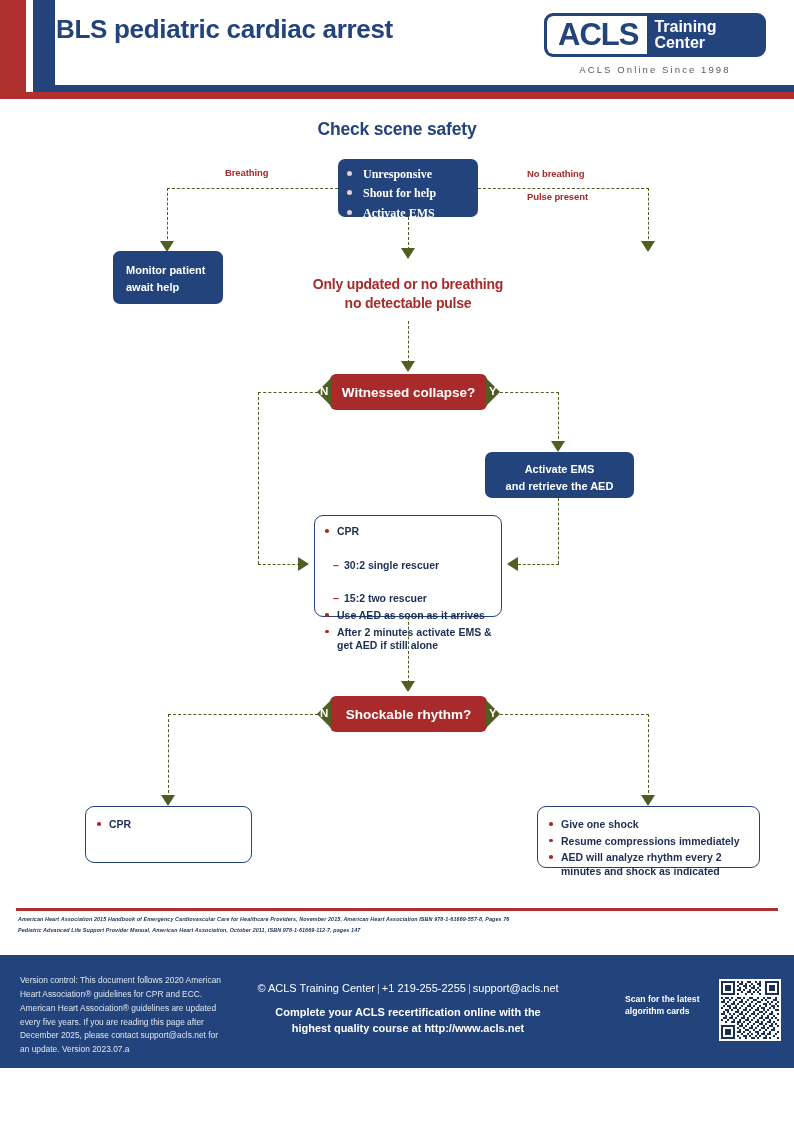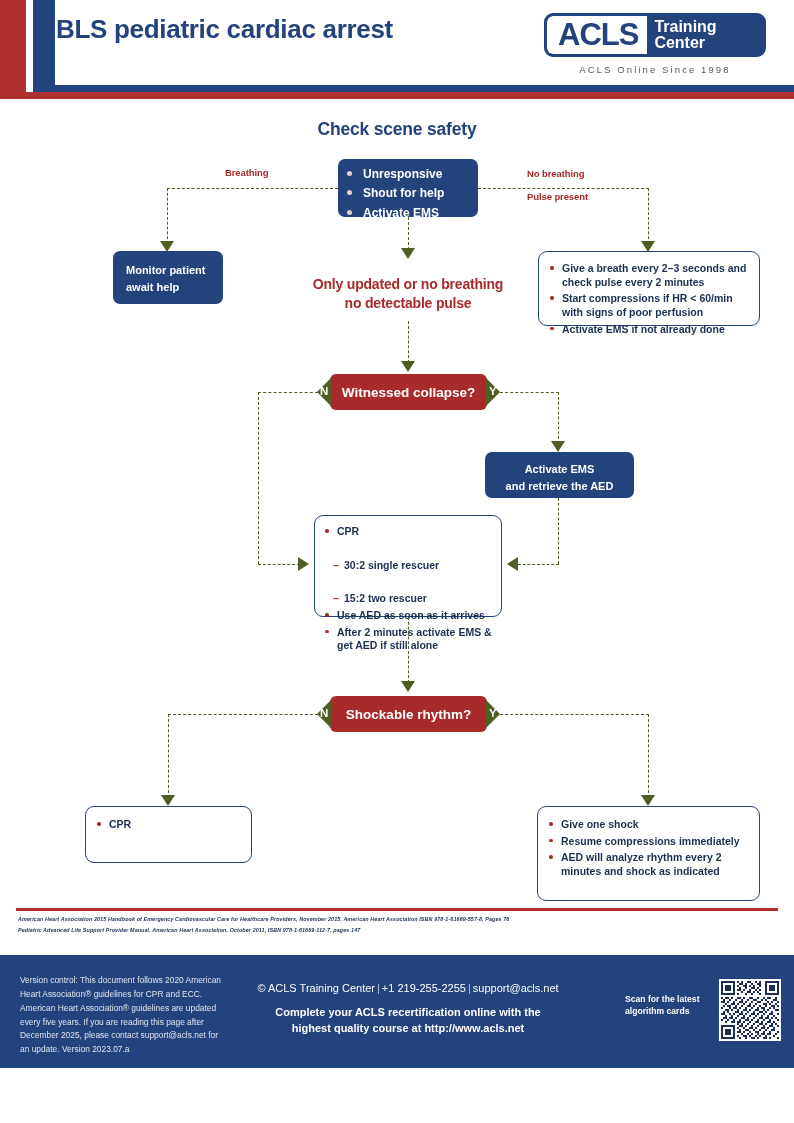--- a/index.html
+++ b/index.html
@@ -101,21 +101,21 @@
         <div class="logo-reg">®</div>
       </div>
       <div class="logo-tag">ACLS Online Since 1998</div>
     </div>
   </div>
 
   <div class="flow">
 
     <div class="hdg-center" style="left:277px; top:20px; width:240px;">Check scene safety</div>
 
-    <div class="node blue-box" style="left:338px; top:60px; width:140px; height:58px; padding:8px 2px 0 6px;">
+    <div class="node blue-box" style="left:338px; top:60px; width:140px; height:58px; padding:8px 2px 0 6px;font-family:Liberation Serif, serif;">
       <ul class="wbl">
         <li>Unresponsive</li>
         <li>Shout for help</li>
         <li>Activate EMS</li>
       </ul>
     </div>
 
     <div class="red-label" style="left:225px; top:68px;">Breathing</div>
     <div class="hline" style="left:167px; top:89px; width:171px;"></div>
     <div class="vline" style="left:167px; top:89px; height:56px;"></div>
@@ -125,27 +125,20 @@
       <div class="bluetxt">Monitor patient</div>
       <div class="bluetxt">await help</div>
     </div>
 
     <div class="red-label" style="left:527px; top:69px;">No breathing</div>
     <div class="red-label" style="left:527px; top:92px;">Pulse present</div>
     <div class="hline" style="left:478px; top:89px; width:171px;"></div>
     <div class="vline" style="left:648px; top:89px; height:56px;"></div>
     <div class="arr-d" style="left:641px; top:142px;"></div>
 
-    <div class="node white-box" style="left:538px; top:152px; width:222px; height:75px; padding:10px 10px 0 10px;">
-      <ul class="bl">
-        <li>Give a breath every 2–3 seconds and check pulse every 2 minutes</li>
-        <li>Start compressions if HR &lt; 60/min with signs of poor perfusion</li>
-        <li>Activate EMS if not already done</li>
-      </ul>
-    </div>
 
     <div class="vline" style="left:408px; top:118px; height:33px;"></div>
     <div class="arr-d" style="left:401px; top:149px;"></div>
     <div class="red-heading" style="left:288px; top:176px; width:240px;">
       <div>Only updated or no breathing</div>
       <div>no detectable pulse</div>
     </div>
     <div class="vline" style="left:408px; top:222px; height:42px;"></div>
     <div class="arr-d" style="left:401px; top:262px;"></div>
 
@@ -199,21 +192,21 @@
     <div class="node white-box" style="left:85px; top:707px; width:167px; height:57px; padding:11px 10px 0 10px;">
       <ul class="bl">
         <li>CPR</li>
       </ul>
     </div>
 
     <div class="hline" style="left:500px; top:615px; width:149px;"></div>
     <div class="vline" style="left:648px; top:615px; height:84px;"></div>
     <div class="arr-d" style="left:641px; top:696px;"></div>
 
-    <div class="node white-box" style="left:537px; top:707px; width:223px; height:95px; padding:11px 10px 0 10px;">
+    <div class="node white-box" style="left:537px; top:707px; width:223px; height:62px; padding:11px 10px 0 10px;">
       <ul class="bl">
         <li>Give one shock</li>
         <li>Resume compressions immediately</li>
         <li>AED will analyze rhythm every 2 minutes and shock as indicated</li>
       </ul>
     </div>
 
   </div>
 
   <div class="cite-rule"></div>

